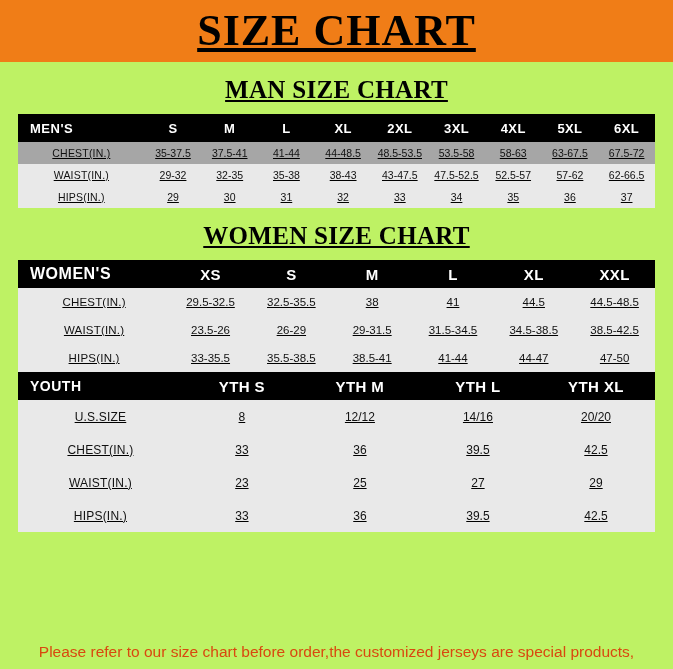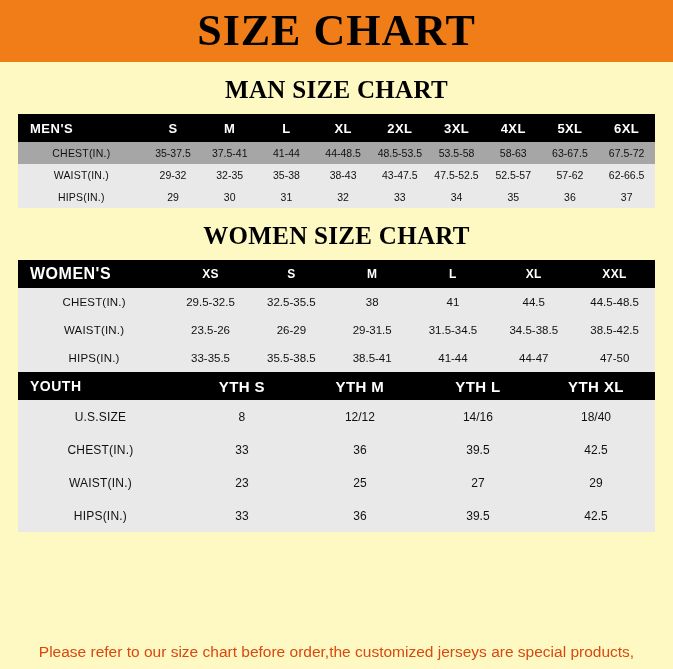--- a/index.html
+++ b/index.html
@@ -10,22 +10,23 @@
     width: 673px;
     height: 669px;
     background: #ffffff;
     font-family: "Liberation Sans", sans-serif;
     overflow: hidden;
   }
   .page {
     width: 673px;
     height: 669px;
     position: relative;
-    background: #fef9c3;
+    background: #bef264;
     box-sizing: border-box;
+    text-decoration: underline;
   }
 
   
   .banner {
     height: 62px;
     background: #f07d17;
     display: flex;
     align-items: center;
     justify-content: center;
     position: relative;
@@ -101,21 +102,21 @@
   }
 
   
   #men-table th,
   #men-table td { font-size: 10.5px; }
   #men-table thead th { font-size: 13px; }
   #men-table tbody td { height: 22px; }
 
   #women-table th,
   #women-table td { font-size: 11.5px; }
-  #women-table thead th { font-size: 12px; }
+  #women-table thead th { font-size: 15px; }
   #women-table tbody td { height: 28px; }
   #women-table thead th.corner { font-size: 16px; }
 
   #youth-table th,
   #youth-table td { font-size: 12px; }
   #youth-table thead th { font-size: 15px; }
   #youth-table tbody td { height: 33px; }
   #youth-table thead th.corner { font-size: 14px; }
 
   
@@ -257,21 +258,21 @@
           <th>YTH L</th>
           <th>YTH XL</th>
         </tr>
       </thead>
       <tbody>
         <tr class="row-light">
           <td class="rowhead">U.S.SIZE</td>
           <td>8</td>
           <td>12/12</td>
           <td>14/16</td>
-          <td>18/40</td>
+          <td>20/20</td>
         </tr>
         <tr class="row-light">
           <td class="rowhead">CHEST(IN.)</td>
           <td>33</td>
           <td>36</td>
           <td>39.5</td>
           <td>42.5</td>
         </tr>
         <tr class="row-light">
           <td class="rowhead">WAIST(IN.)</td>

